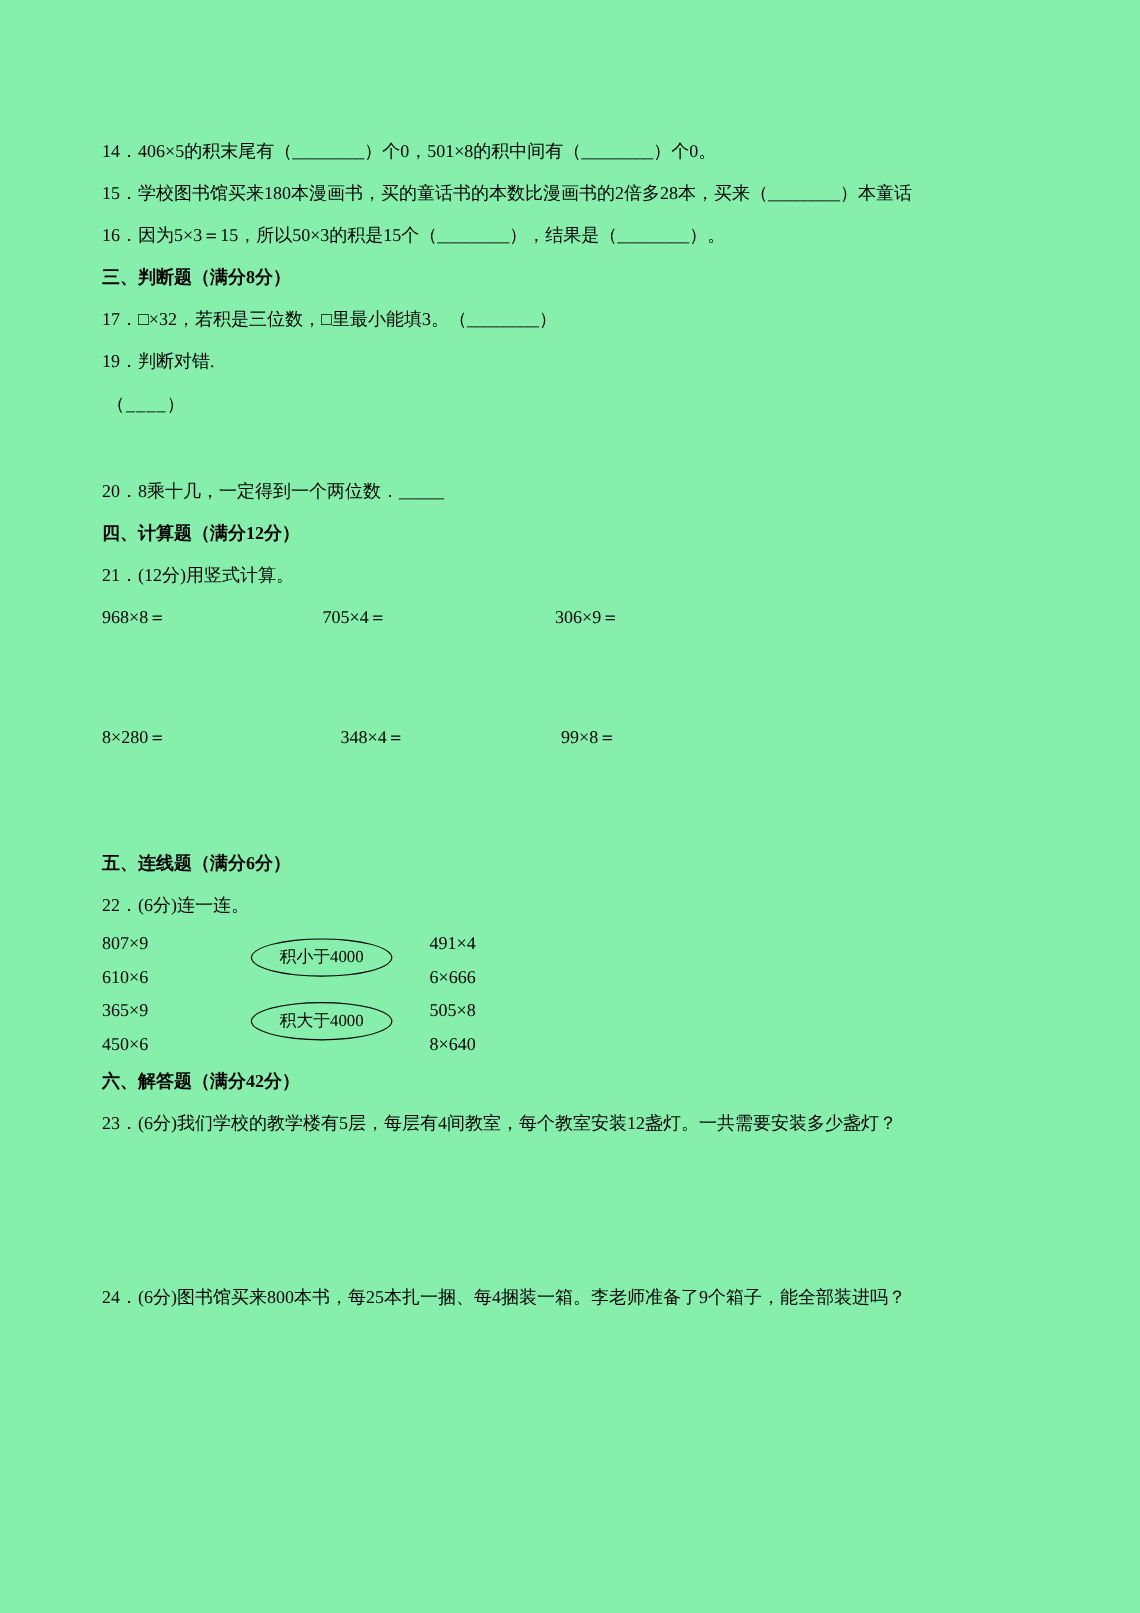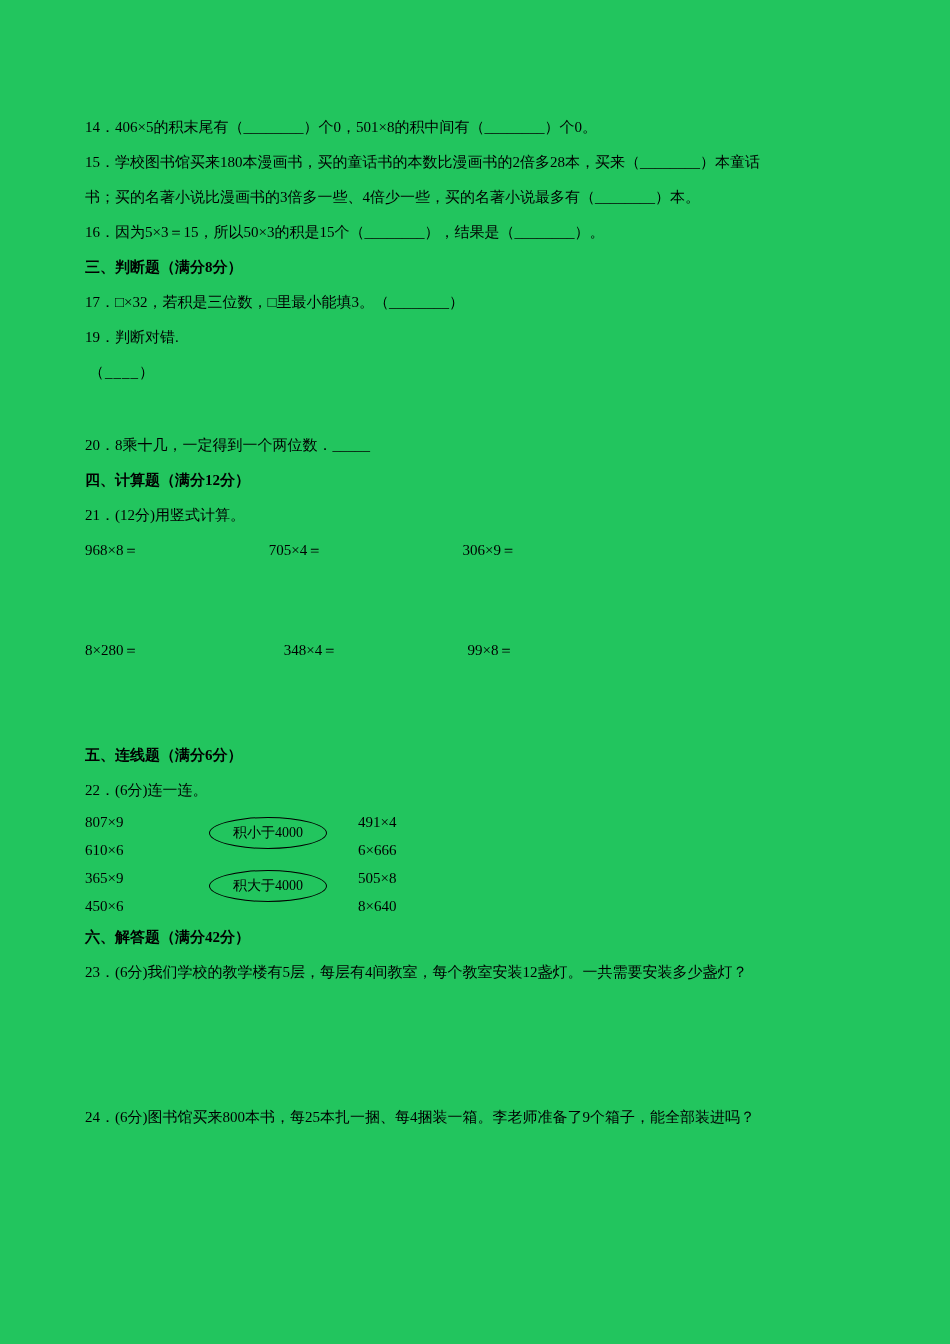--- a/index.html
+++ b/index.html
@@ -2,21 +2,21 @@
 <html><head>
 <meta charset="utf-8">
 <style>
   * { margin:0; padding:0; box-sizing:border-box; }
   html,body { background:#ffffff; }
   .page {
     position:relative;
     width:950px;
     min-height:1344px;
     margin:0 auto;
-    background:#22c55e;
+    background:#86efac;
     color:#000000;
     font-family:"Liberation Serif","DejaVu Serif",serif;
     padding:110px 85px 40px 85px;
   }
   .line {
     font-size:15px;
     line-height:35px;
     white-space:nowrap;
   }
   .wrapline { white-space:normal; }
@@ -89,21 +89,20 @@
   .mt-sec5 { margin-top:70px; }
   .mt-q24 { margin-top:110px; }
 </style>
 </head>
 <body>
 
 <div class="page">
 
   <div class="line">14．406×5的积末尾有（________）个0，501×8的积中间有（________）个0。</div>
   <div class="line">15．学校图书馆买来180本漫画书，买的童话书的本数比漫画书的2倍多28本，买来（________）本童话</div>
-  <div class="line">书；买的名著小说比漫画书的3倍多一些、4倍少一些，买的名著小说最多有（________）本。</div>
   <div class="line">16．因为5×3＝15，所以50×3的积是15个（________），结果是（________）。</div>
 
   <div class="sec-header">三、判断题（满分8分）</div>
   <div class="line">17．□×32，若积是三位数，□里最小能填3。（________）</div>
   <div class="line">19．判断对错.</div>
 
   <div class="mult-wrap">
     <span class="mult-blank">（____）</span>
   </div>
 

